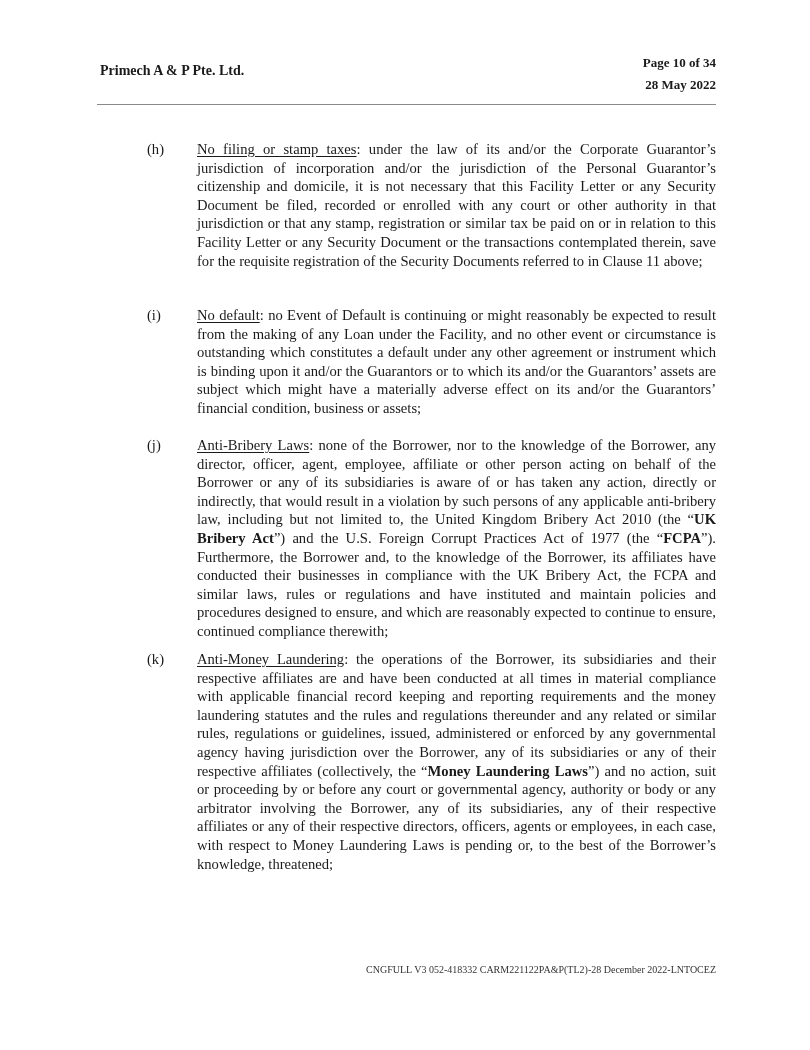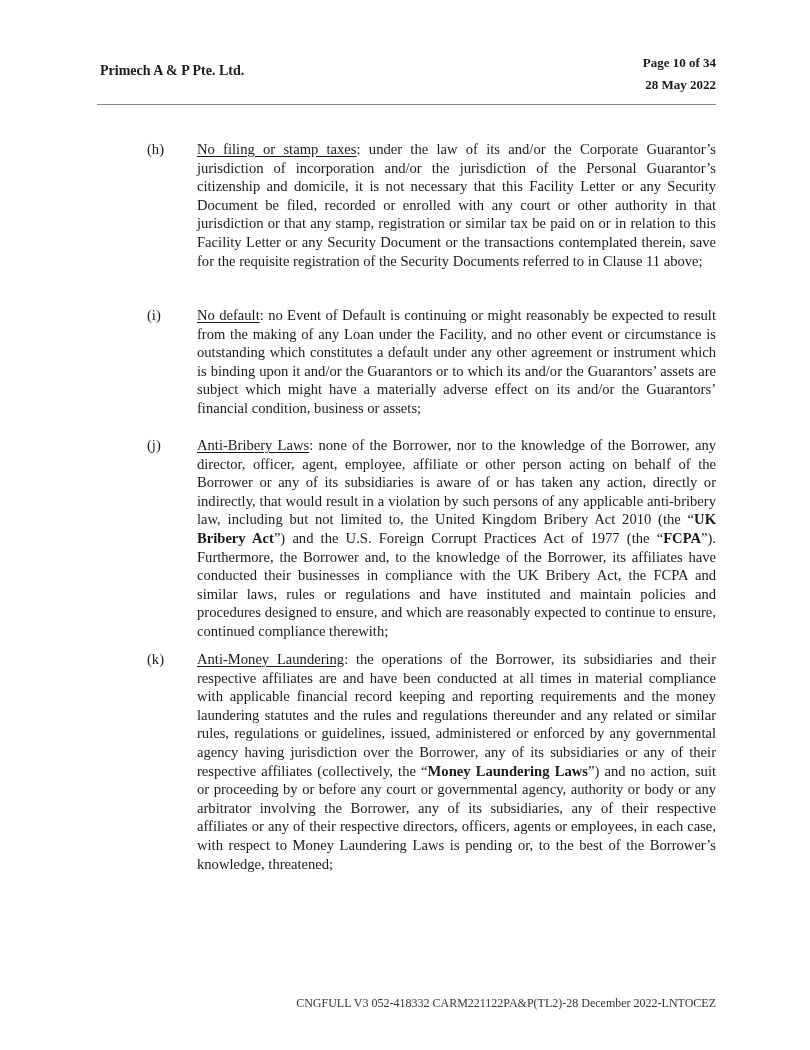--- a/index.html
+++ b/index.html
@@ -9,21 +9,21 @@
     .header-right { position: absolute; right: 94px; top: 52px; font-weight: bold; font-size: 13px;
                     text-align: right; line-height: 22px; }
     .header-left { line-height: 22px; }
     .rule { position: absolute; left: 97px; width: 619px; top: 104px; height: 0;
             border-top: 1.5px solid #8a8a8a; }
     .clause { position: absolute; left: 147px; width: 569px; font-size: 14.6px; line-height: 18.6px; }
     .clause .label { position: absolute; left: 0; top: 0; }
     .clause .body { margin-left: 50px; text-align: justify; }
     .u { text-decoration: underline; text-underline-offset: 2px; }
     b { font-weight: bold; }
-    .footer { position: absolute; right: 94px; top: 996px; font-size: 12px; color: #333; }
+    .footer { position: absolute; right: 94px; top: 964px; font-size: 10px; color: #333; }
   </style>
 </head>
 <body>
 
 <div class="header-left">Primech A &amp; P Pte. Ltd.</div>
 <div class="header-right">
   <div>Page 10 of 34</div>
   <div>28 May 2022</div>
 </div>
 <div class="rule"></div>

